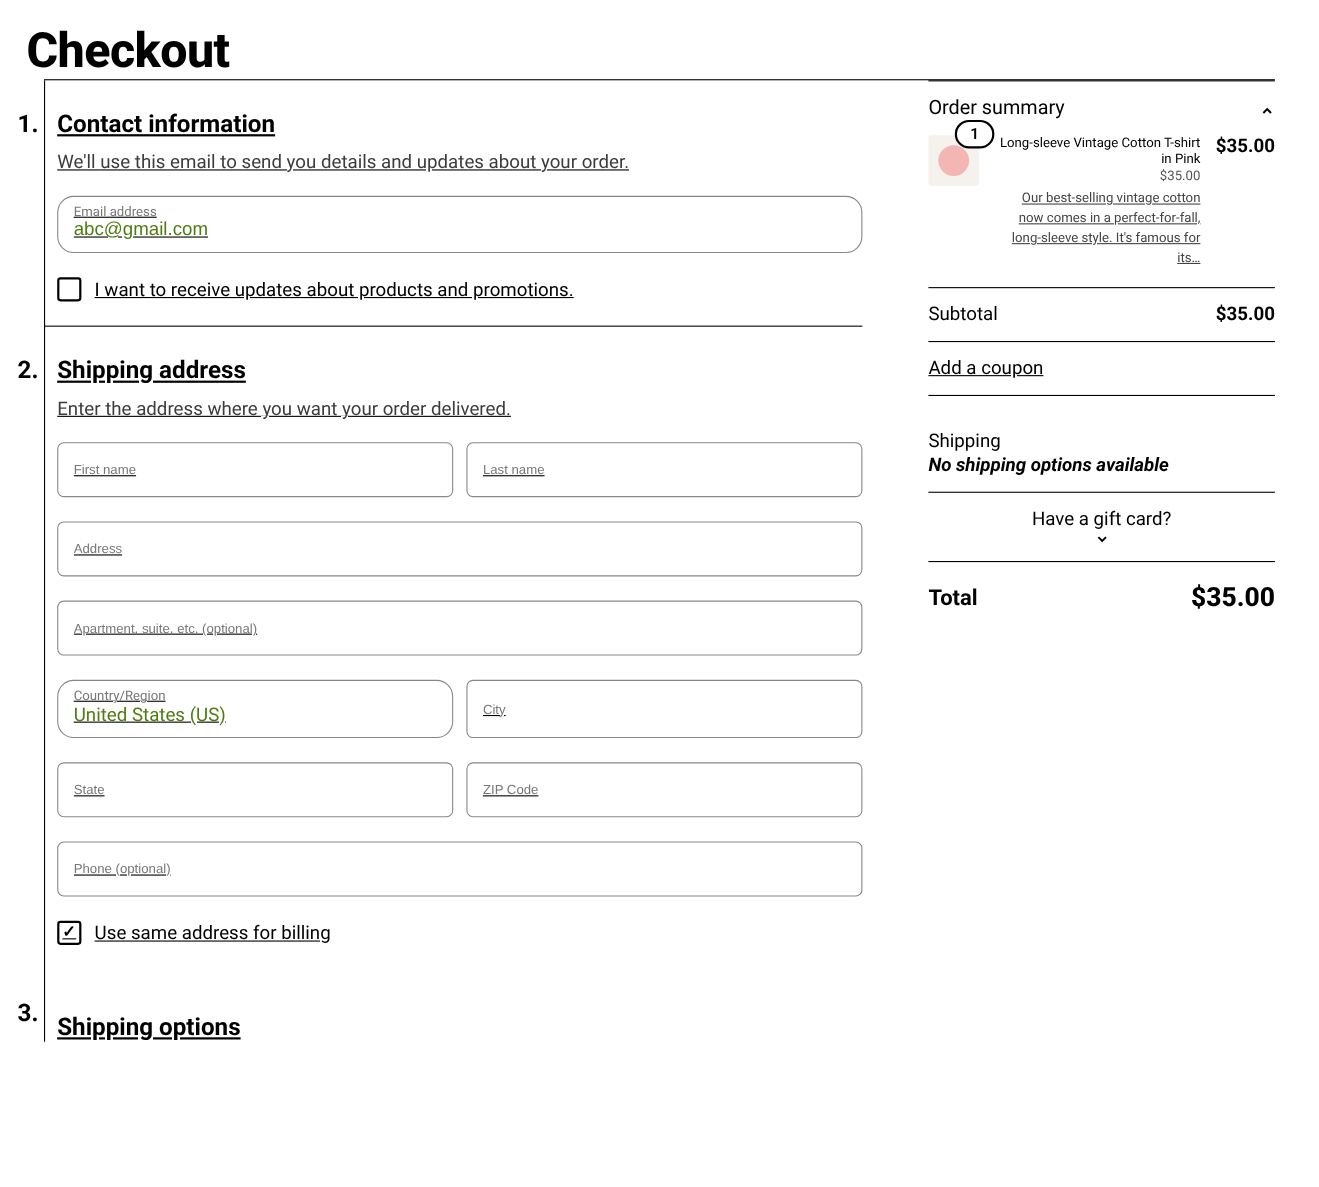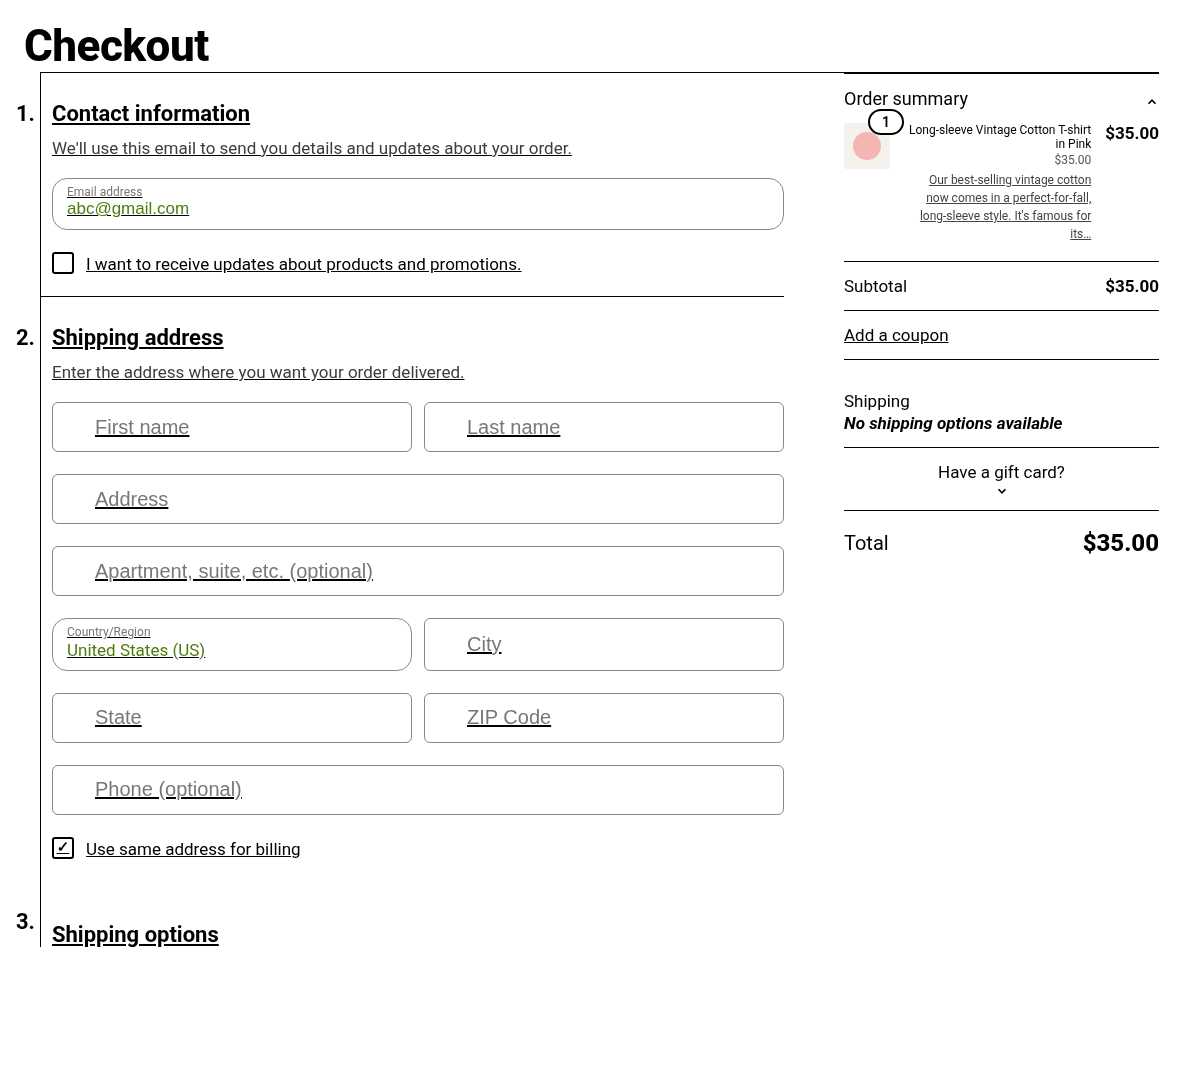--- a/index.html
+++ b/index.html
@@ -98,27 +98,26 @@
     }
     .field-value {
       font-size: 17px;
       color: #4d7c0f;
       border: none;
       outline: none;
       background: transparent;
       width: 100%;
     }
     .field-placeholder {
-      font-size: 20px;
+      font-size: 12px;
       color: #777;
       border: none;
       outline: none;
       background: transparent;
       width: 100%;
-      margin-left: 28px;
     }
     input.field-placeholder::placeholder,
     input.field-value::placeholder {
       color: #777;
     }
     .checkbox-row {
       display: flex;
       align-items: flex-end;
       gap: 12px;
       margin-bottom: 10px;
@@ -281,21 +280,21 @@
     }
     .total-row {
       border-top: 1px solid #000;
       padding: 18px 0;
       display: flex;
       justify-content: space-between;
       align-items: center;
     }
     .total-label {
       font-size: 20px;
-      font-weight: 400;
+      font-weight: 700;
     }
     .total-val {
       font-size: 24px;
       font-weight: 800;
     }
   </style>
 </head>
 <body>
 
 <div class="page-title">Checkout</div>

